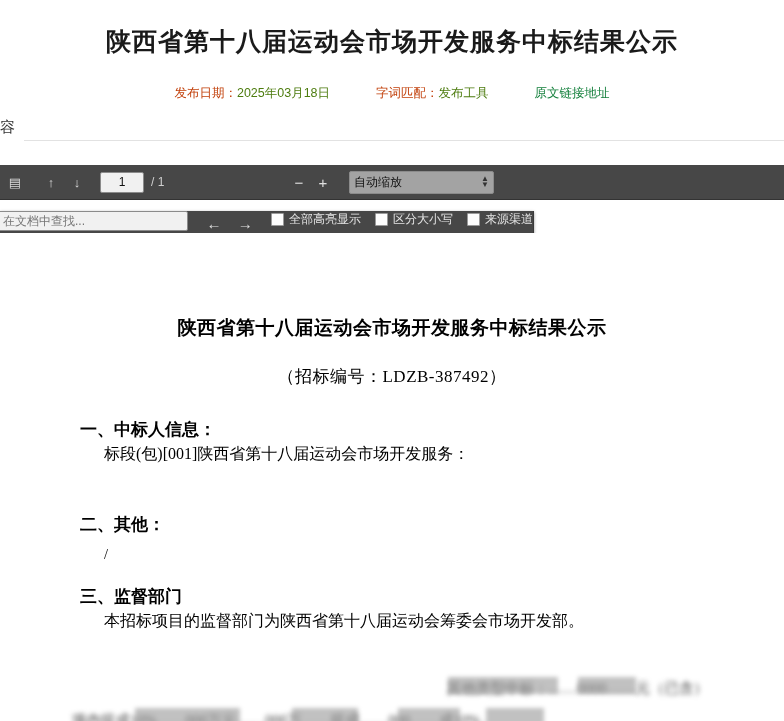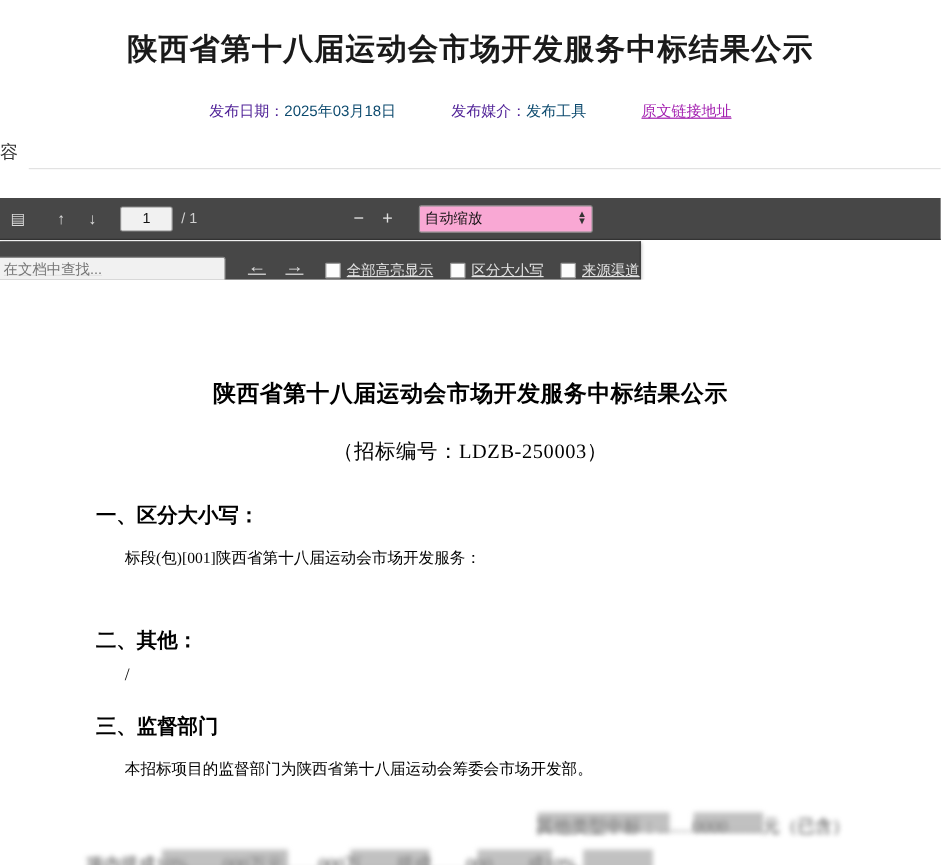--- a/index.html
+++ b/index.html
@@ -34,25 +34,24 @@
     align-items: center;
     justify-content: center;
     gap: 46px;
     margin-top: 26px;
     font-size: 12.5px;
     color: #555;
   }
   .meta-item {
     white-space: nowrap;
   }
-  .meta-label { color: #4c1d95; font-family: Liberation Mono, monospace; }
-  .meta-value { color: #0c4a6e; }
+  .meta-label { color: #c2410c; font-family: Liberation Mono, monospace; }
+  .meta-value { color: #4d7c0f; }
   .meta-link {
-    color: #a21caf;
-    text-decoration: underline;
+    color: #15803d;
     font-size: 12.5px;
     cursor: pointer;
   }
 
   .section-label {
     position: absolute;
     left: 0;
     top: 118px;
     font-size: 15px;
     color: #333;
@@ -126,21 +125,21 @@
     align-items: center;
     justify-content: center;
     font-size: 15px;
     color: #e0e0e0;
     cursor: pointer;
     border-radius: 2px;
   }
   .zoom-select {
     width: 135px;
     height: 21px;
-    background: #f9a8d4;
+    background: #a3a3a3;
     border: 1px solid #8b8b8b;
     border-radius: 2px;
     color: #111;
     font-size: 12px;
     font-family: "Liberation Sans", sans-serif;
     padding: 0 4px;
     margin-left: 14px;
     display: flex;
     align-items: center;
     justify-content: space-between;
@@ -152,34 +151,33 @@
     line-height: 6px;
     font-size: 8px;
     color: #333;
   }
   .tb-right-pad { width: 290px; }
 
   
   .pdf-findbar {
     position: absolute;
     left: 0;
-    top: 36px;
+    top: 46px;
     width: 534px;
     height: 34px;
     background: #474747;
     border: 1px solid #3a3a3a;
     border-left: none;
     border-top: none;
     display: flex;
-    align-items: flex-end;
+    align-items: flex-start;
     color: #e4e4e4;
     font-size: 12px;
     box-sizing: border-box;
     box-shadow: 0 1px 3px rgba(0,0,0,.4);
-    text-decoration: underline;
   }
   .find-input {
     width: 196px;
     height: 20px;
     margin-left: -2px;
     background: #f1f1f1;
     border: 1px solid #8b8b8b;
     border-radius: 2px;
     font-size: 12px;
     color: #7a7a7a;
@@ -247,23 +245,22 @@
     margin-top: 24px;
     letter-spacing: .5px;
   }
   .doc-sec {
     font-size: 17px;
     font-weight: bold;
     margin-left: 80px;
     margin-top: 30px;
   }
   .doc-p {
-    font-size: 13px;
+    font-size: 16px;
     margin-left: 104px;
-    margin-top: 14px;
     line-height: 1.6;
   }
   .doc-p-indent {
     margin-left: 128px;
   }
   .doc-slash {
     font-size: 14.5px;
     margin-left: 104px;
     margin-top: 10px;
   }
@@ -285,21 +282,21 @@
 <body>
 
 <div class="page-header">
   <h1 class="doc-title">陕西省第十八届运动会市场开发服务中标结果公示</h1>
 
   <div class="meta-row">
     <div class="meta-item">
       <span class="meta-label">发布日期：</span><span class="meta-value">2025年03月18日</span>
     </div>
     <div class="meta-item">
-      <span class="meta-label">发布媒介：</span><span class="meta-value">发布工具</span>
+      <span class="meta-label">字词匹配：</span><span class="meta-value">发布工具</span>
     </div>
     <a class="meta-link">原文链接地址</a>
   </div>
 </div>
 
 <div class="section-label">容</div>
 <div class="header-divider"></div>
 
 <div class="pdf-viewer">
 
@@ -340,23 +337,23 @@
     <div class="find-opt">
       <span class="checkbox"></span>
       <span>来源渠道</span>
     </div>
   </div>
 
   <div class="pdf-page-area">
     <div class="pdf-doc">
 
       <div class="doc-h1">陕西省第十八届运动会市场开发服务中标结果公示</div>
-      <div class="doc-h2">（招标编号：LDZB-250003）</div>
-
-      <div class="doc-sec">一、区分大小写：</div>
+      <div class="doc-h2">（招标编号：LDZB-387492）</div>
+
+      <div class="doc-sec">一、中标人信息：</div>
       <div class="doc-p">标段(包)[001]陕西省第十八届运动会市场开发服务：</div>
 
       <div class="blur-text" style="left:447px; top:364px;">其他类型中标：……0000……元（已含）</div>
       <div class="blur-text" style="left:72px; top:396px;">项内提成10%……000万元……000万……提成……000……成10%。</div>
       <div class="redact-line" style="left:448px; top:362px; width:110px; height:17px;"></div>
       <div class="redact-line" style="left:578px; top:362px; width:58px; height:17px;"></div>
       <div class="redact-line" style="left:135px; top:393px; width:105px; height:17px;"></div>
       <div class="redact-line" style="left:292px; top:393px; width:66px; height:17px;"></div>
       <div class="redact-line" style="left:398px; top:393px; width:62px; height:17px;"></div>
       <div class="redact-line" style="left:486px; top:393px; width:58px; height:17px;"></div>

